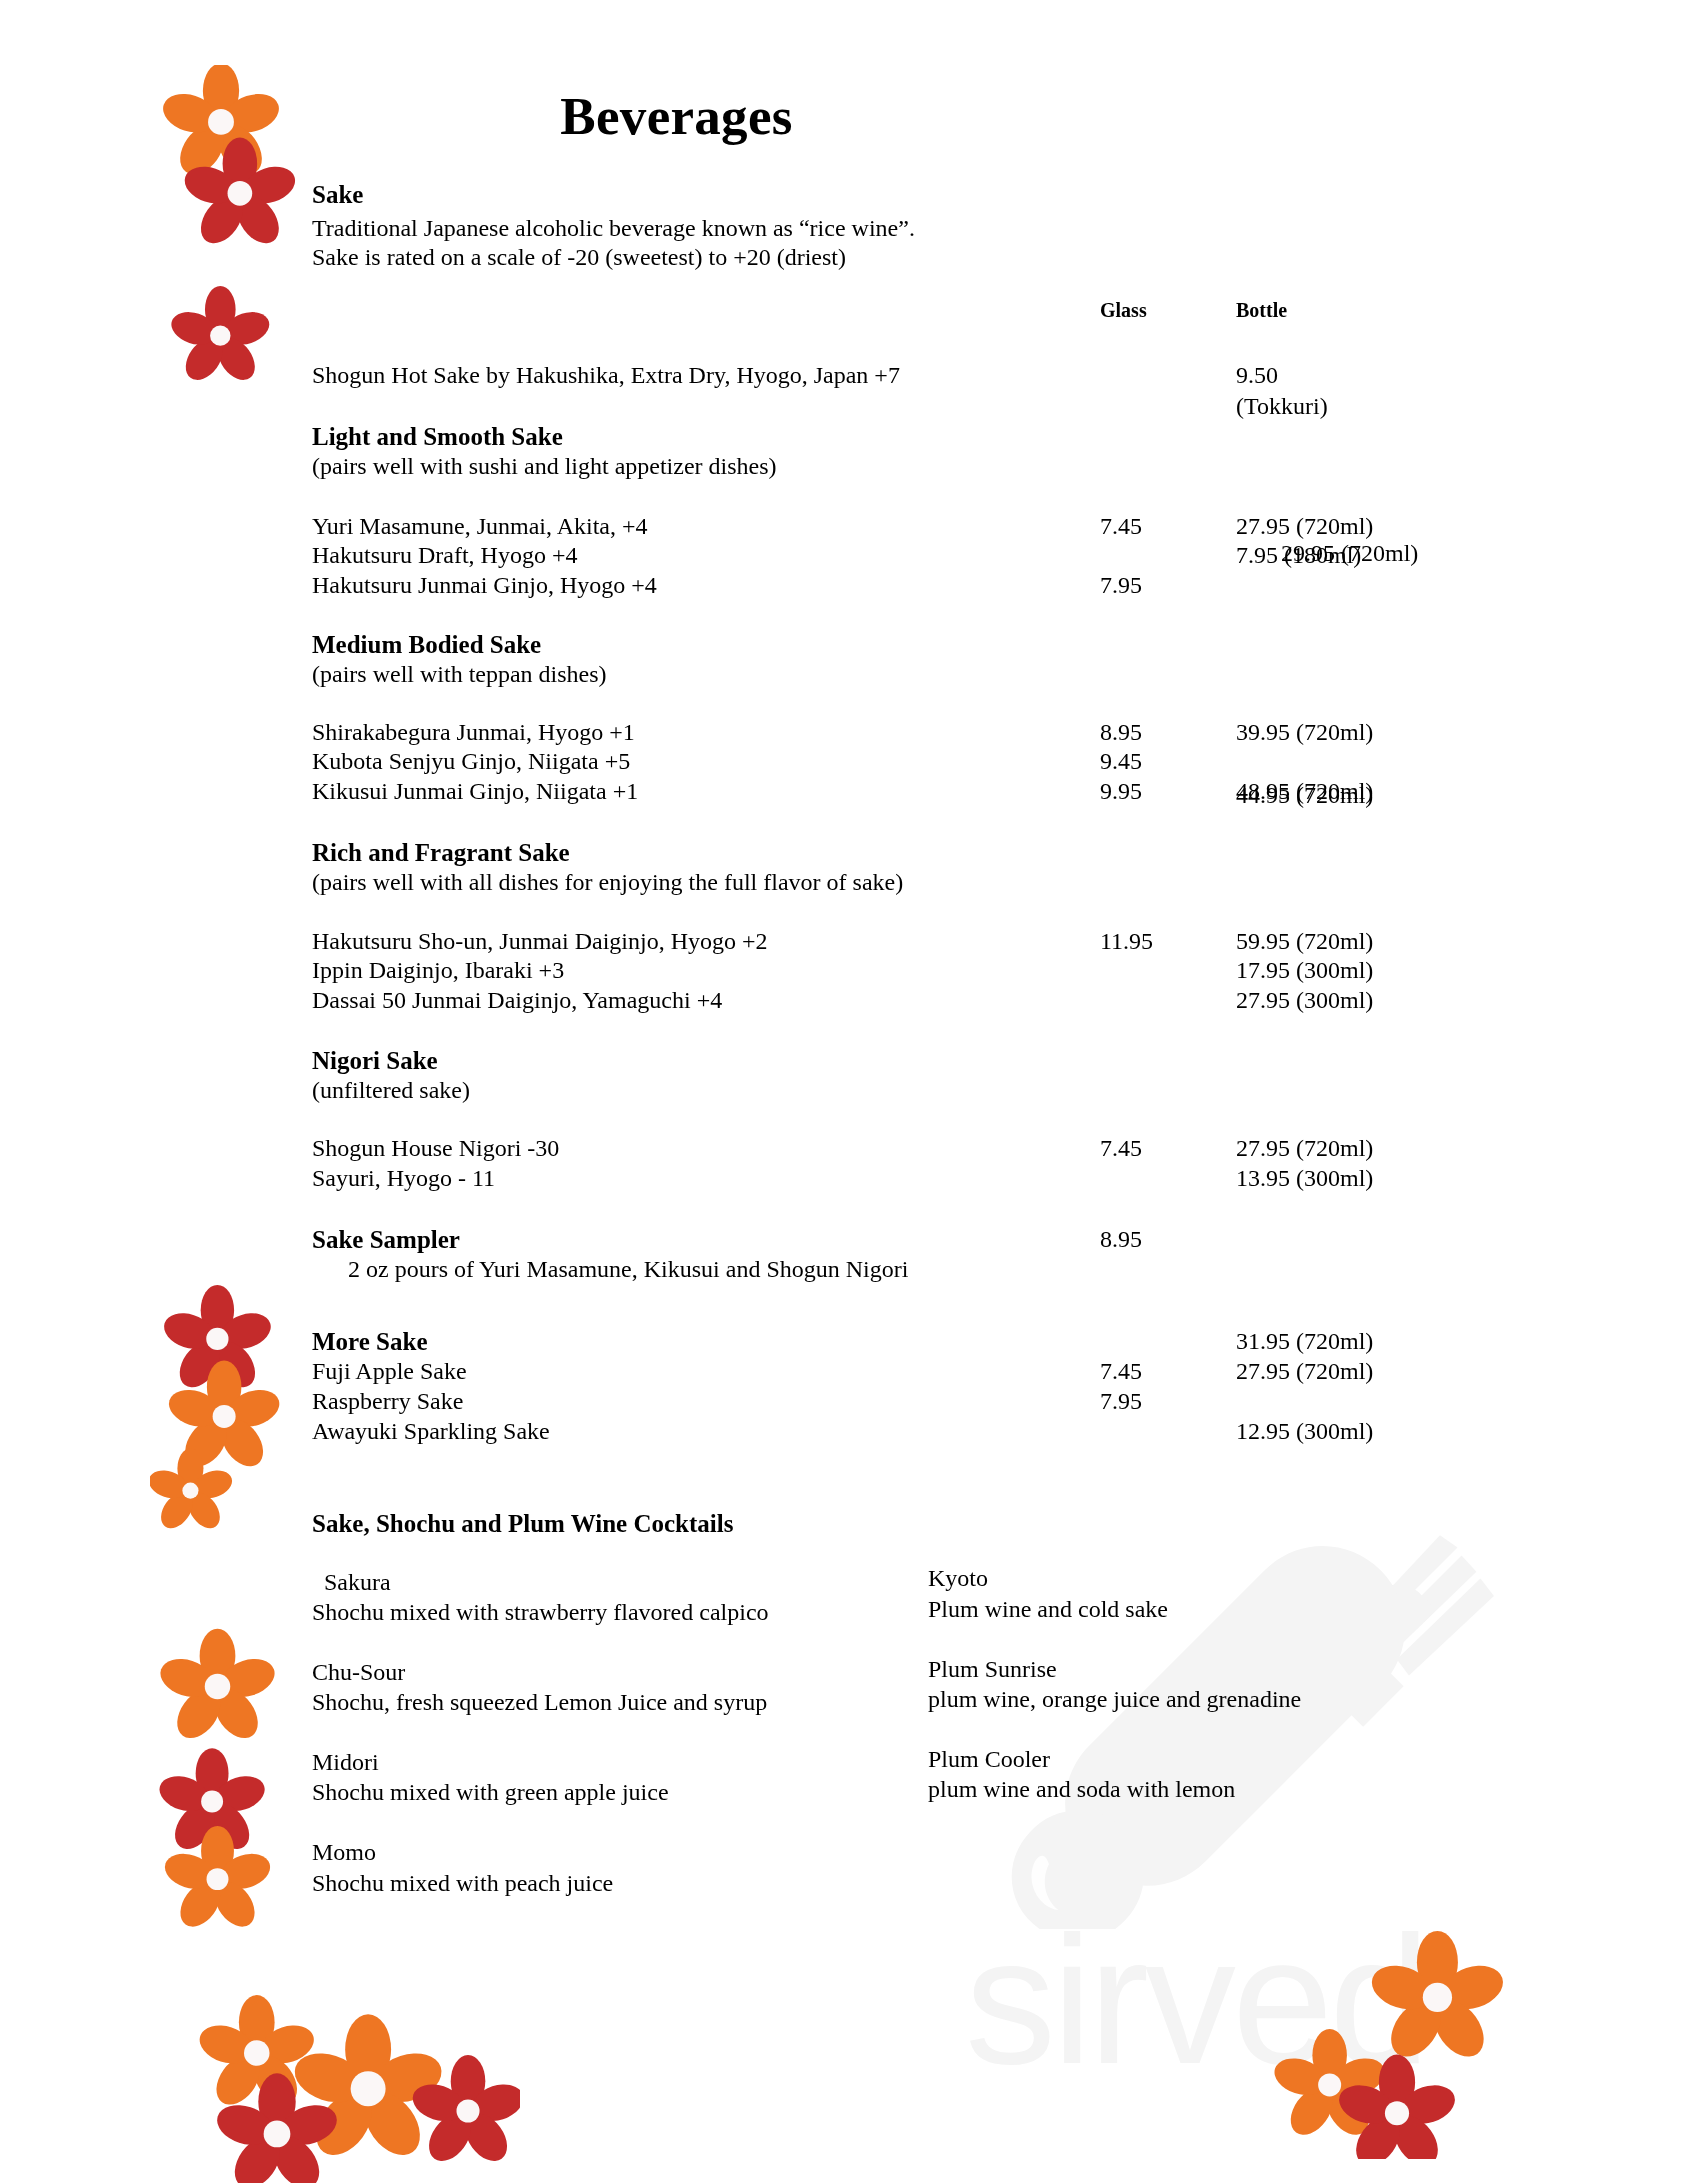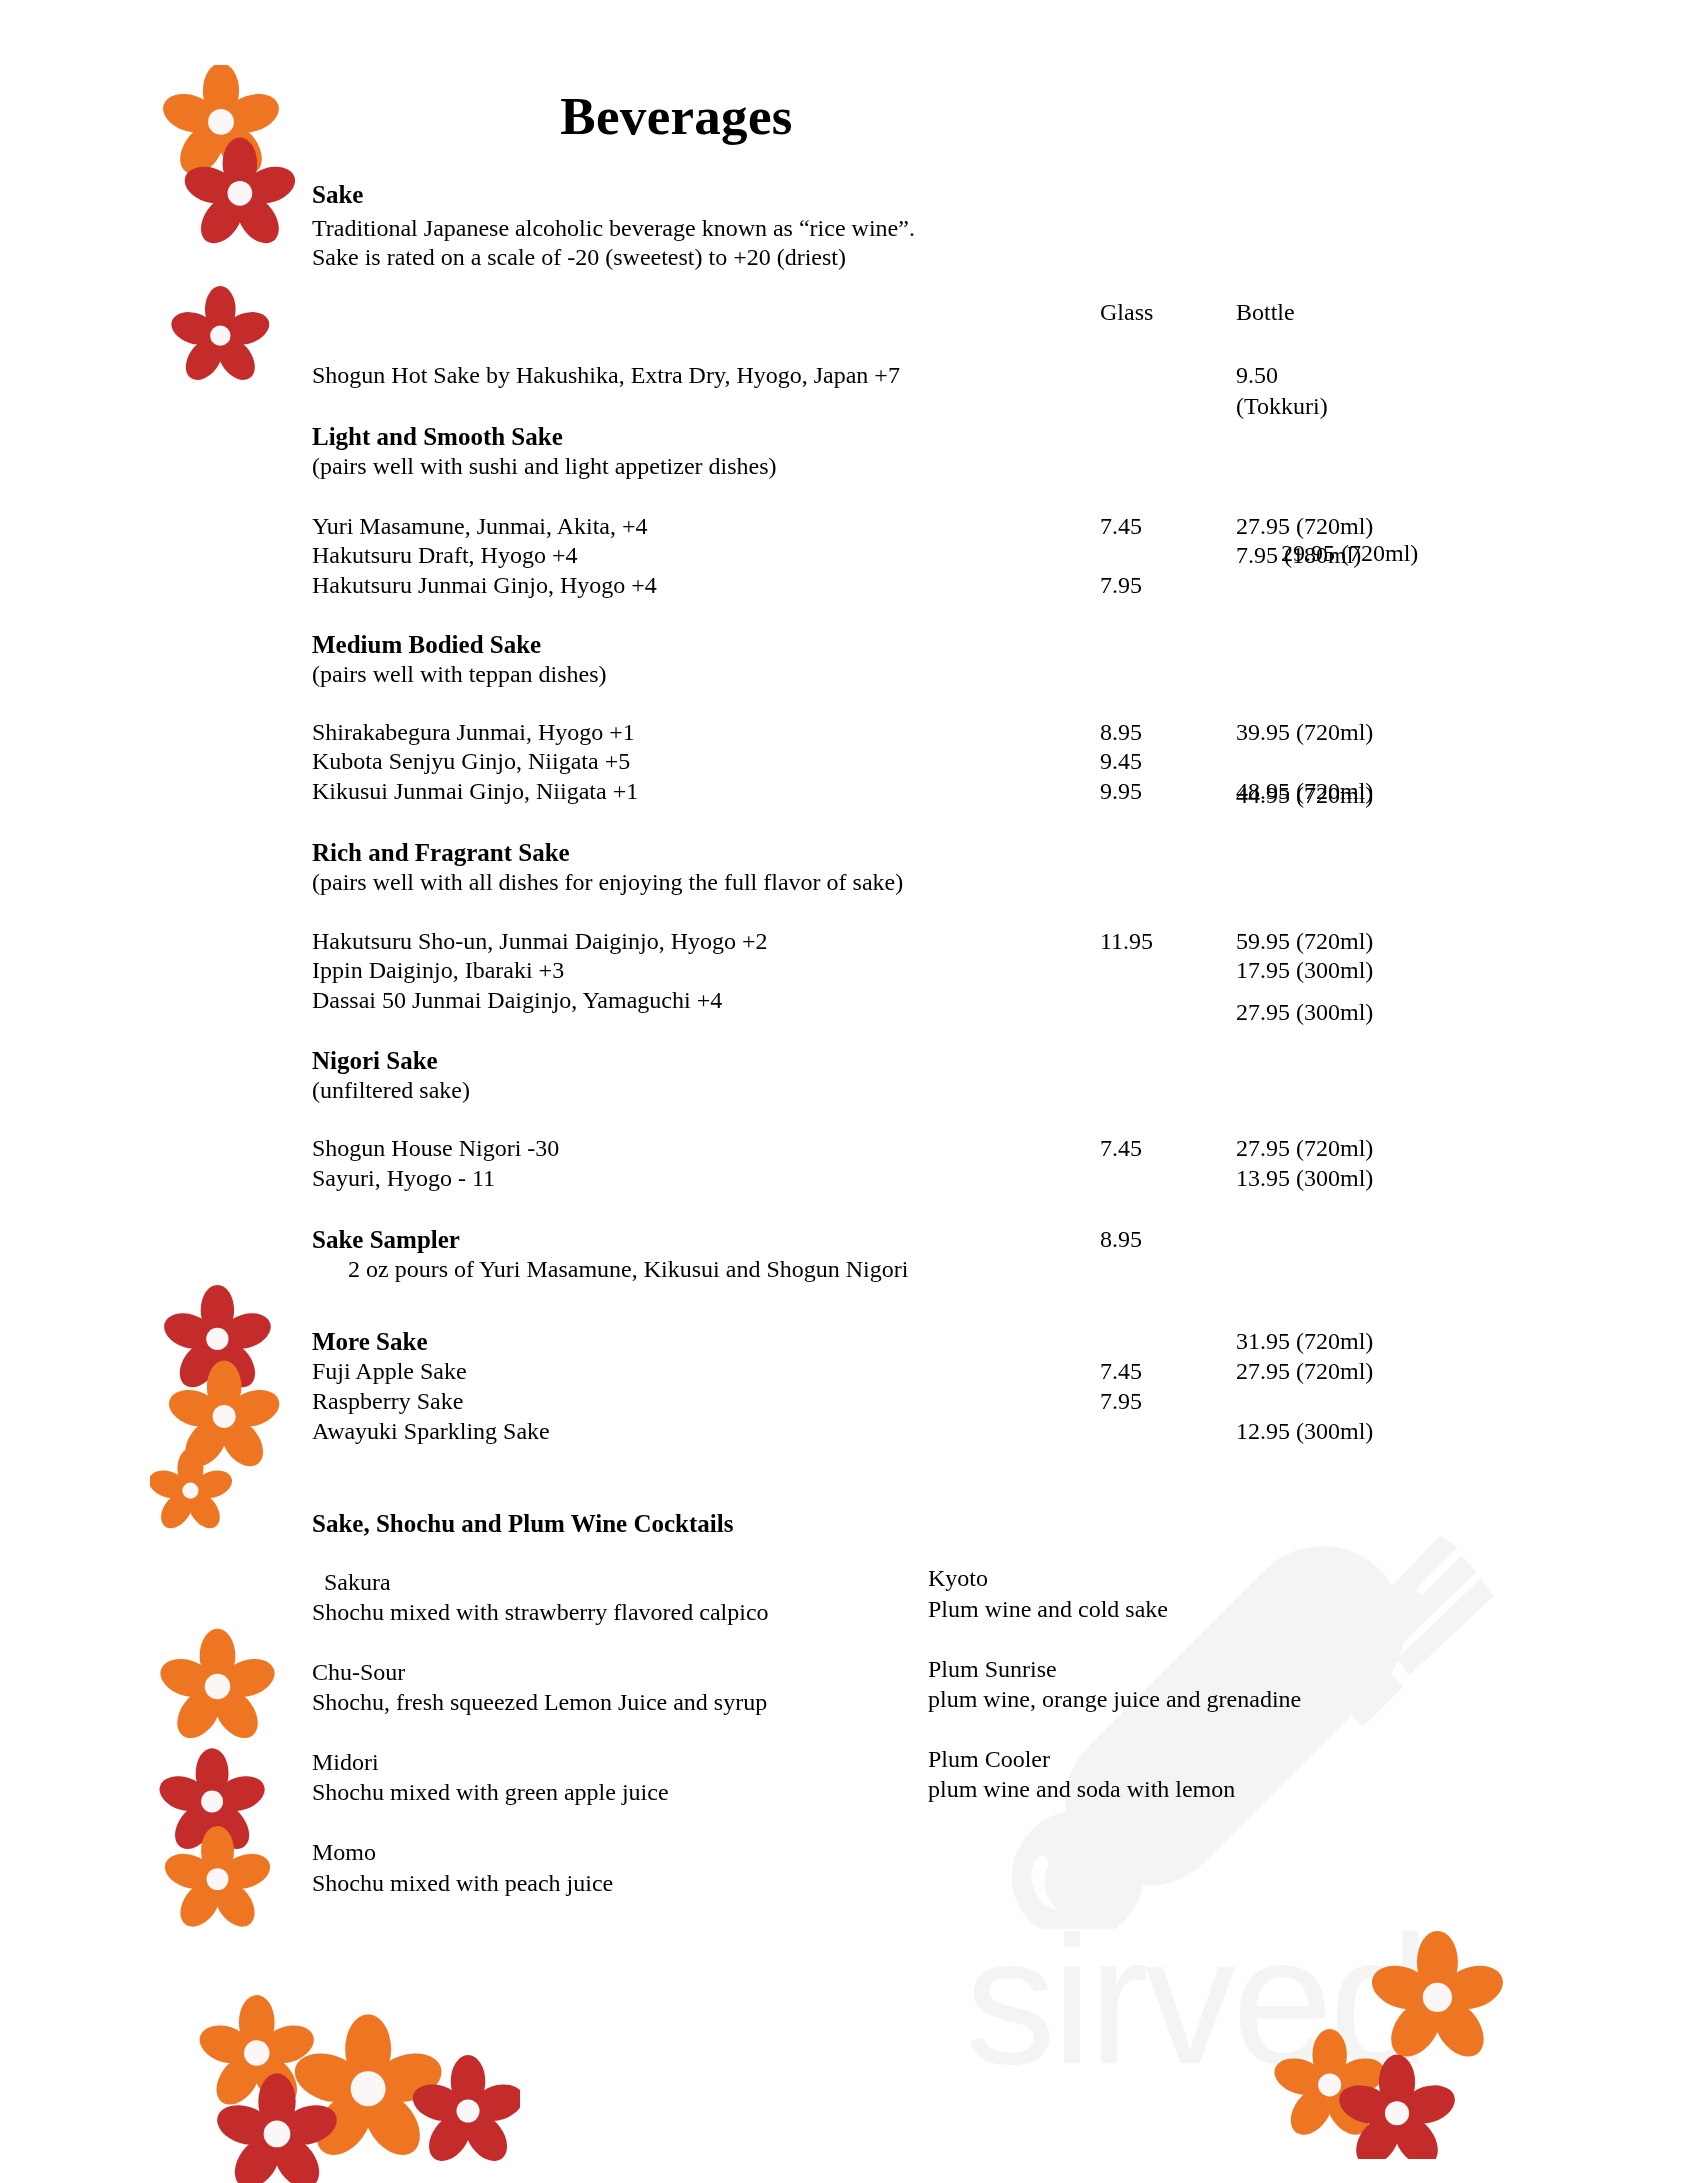--- a/index.html
+++ b/index.html
@@ -94,22 +94,22 @@
   .price {
     position: absolute;
     font-size: 24px;
     white-space: nowrap;
   }
   .price.glass { left: 1100px; }
   .price.bottle { left: 1236px; }
 
   .colhead {
     position: absolute;
-    font-size: 24px;
-    font-weight: normal;
+    font-size: 20px;
+    font-weight: bold;
   }
   .colhead.glass { left: 1100px; top: 299px; }
   .colhead.bottle { left: 1236px; top: 299px; }
 
   .ck-name {
     position: absolute;
     font-size: 24px;
     white-space: nowrap;
   }
   .ck-desc {
@@ -381,21 +381,21 @@
     <div class="item-name" style="top:928px;">Hakutsuru Sho-un, Junmai Daiginjo, Hyogo +2</div>
     <div class="price glass" style="top:928px;">11.95</div>
     <div class="price bottle" style="top:928px;">59.95 (720ml)</div>
 
     <div class="item-name" style="top:957px;">Ippin Daiginjo, Ibaraki +3</div>
     <div class="price glass" style="top:957px;"></div>
     <div class="price bottle" style="top:957px;">17.95 (300ml)</div>
 
     <div class="item-name" style="top:987px;">Dassai 50 Junmai Daiginjo, Yamaguchi +4</div>
     <div class="price glass" style="top:987px;"></div>
-    <div class="price bottle" style="top:987px;margin-top:12px;">27.95 (300ml)</div>
+    <div class="price bottle" style="top:987px;">27.95 (300ml)</div>
 
     <div class="col-left sec-head" style="top:1047px;">Nigori Sake</div>
     <div class="col-left sec-sub" style="top:1077px;">(unfiltered sake)</div>
 
     <div class="item-name" style="top:1135px;">Shogun House Nigori -30</div>
     <div class="price glass" style="top:1135px;">7.45</div>
     <div class="price bottle" style="top:1135px;">27.95 (720ml)</div>
 
     <div class="item-name" style="top:1165px;">Sayuri, Hyogo - 11</div>
     <div class="price glass" style="top:1165px;"></div>

